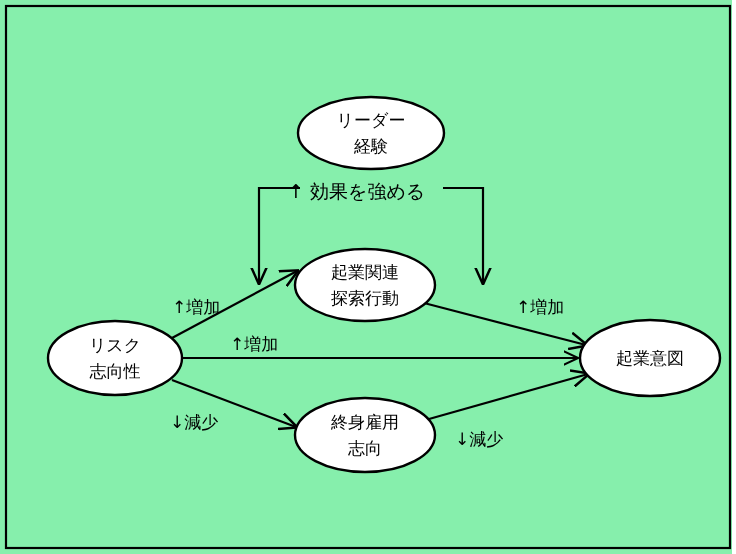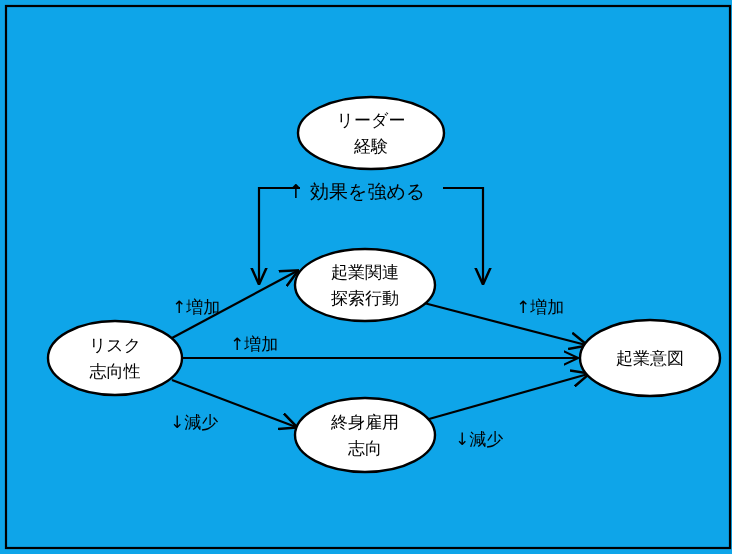--- a/index.html
+++ b/index.html
@@ -10,21 +10,21 @@
   body {
     width: 736px;
     height: 554px;
     font-family: "DejaVu Sans", "Liberation Sans", sans-serif;
     overflow: hidden;
   }
   #diagram-root {
     position: relative;
     width: 732px;
     height: 554px;
-    background: #0ea5e9;
+    background: #86efac;
   }
   svg#diagram-canvas {
     position: absolute;
     left: 0;
     top: 0;
     width: 736px;
     height: 554px;
     display: block;
   }
   .node-ellipse {

